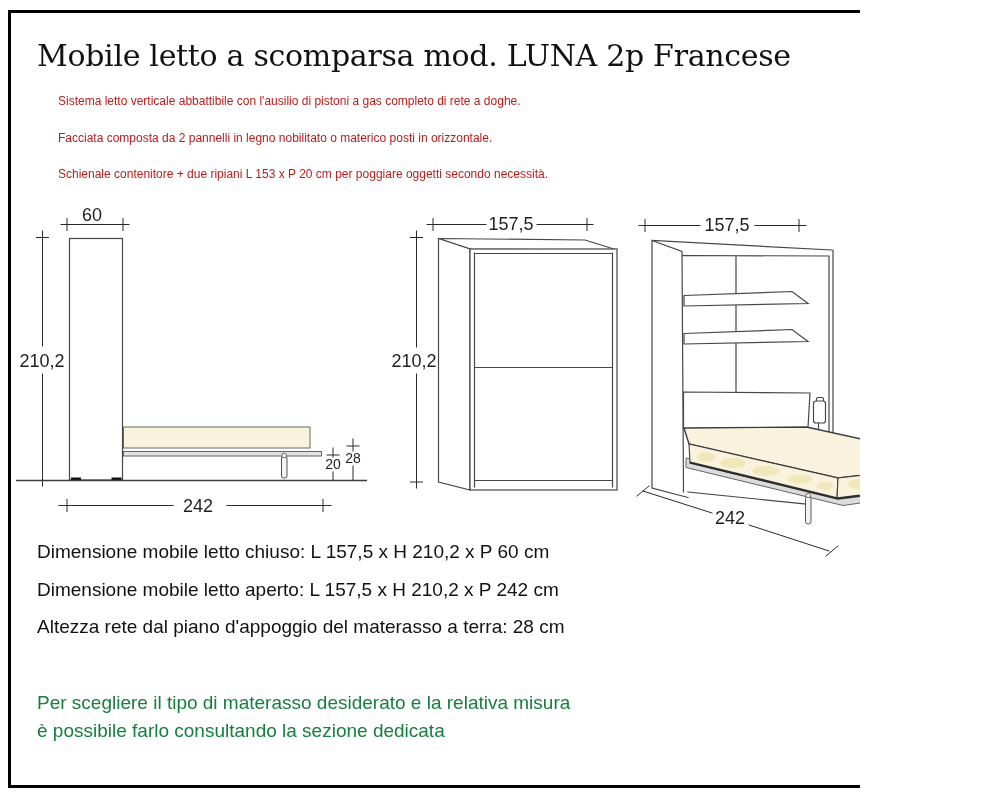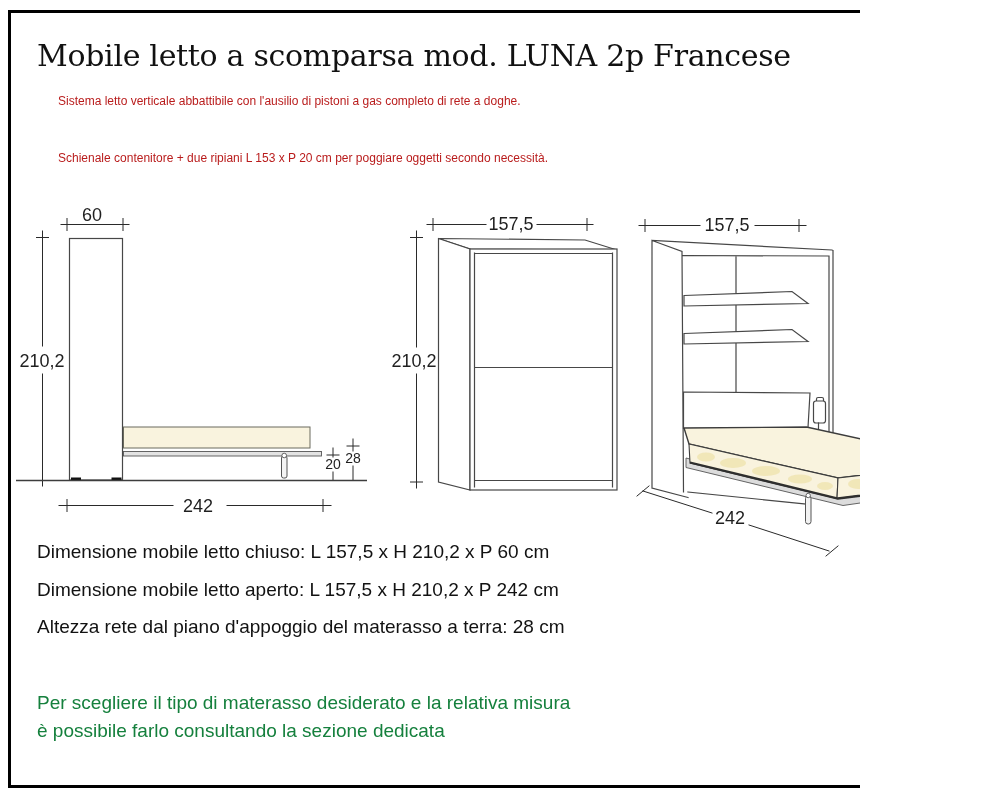--- a/index.html
+++ b/index.html
@@ -22,21 +22,22 @@
 </style>
 </head>
 <body>
 
 <div class="page">
   <div class="frame"></div>
 
   <div class="title">Mobile letto a scomparsa mod. LUNA 2p Francese</div>
 
   <div class="desc" style="top:94px">Sistema letto verticale abbattibile con l'ausilio di pistoni a gas completo di rete a doghe.</div>
-  <div class="desc" style="top:151px">Schienale contenitore + due ripiani L 153 x P 20 cm per poggiare oggetti secondo necessità.</div>
+  <div class="desc" style="top:131px">Facciata composta da 2 pannelli in legno nobilitato o materico posti in orizzontale.</div>
+  <div class="desc" style="top:167px">Schienale contenitore + due ripiani L 153 x P 20 cm per poggiare oggetti secondo necessità.</div>
 
   <svg class="drawings" width="1000" height="799" viewBox="0 0 1000 799">
 
     <g>
 
       <path class="dim" d="
         M61,224.5 H129 M67,218.5 V230.5 M123,218.5 V230.5
         M42.5,231 V346 M42.5,374 V486 M36.5,237.5 H48.5
         M59,505.5 H173 M227,505.5 H331 M67,499.5 V511.5 M323,499.5 V511.5
         M333,448 V480 M327,455 H339

